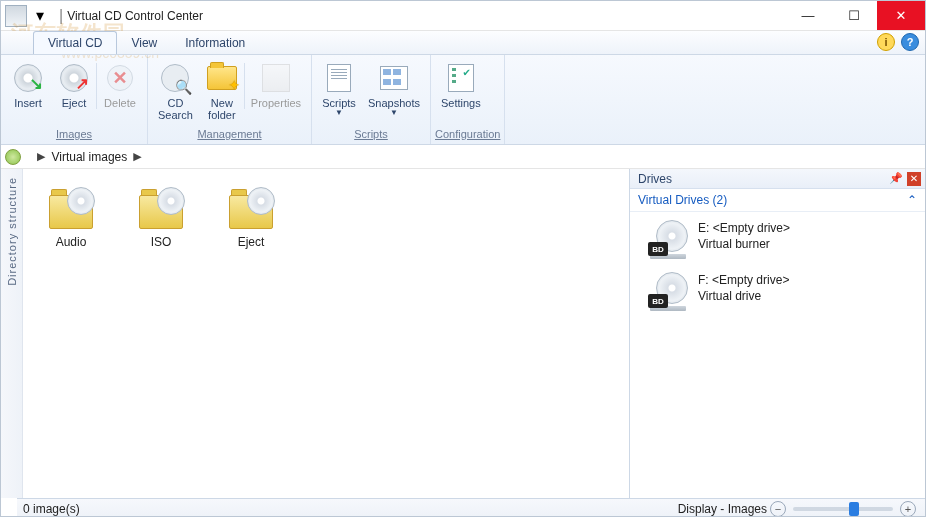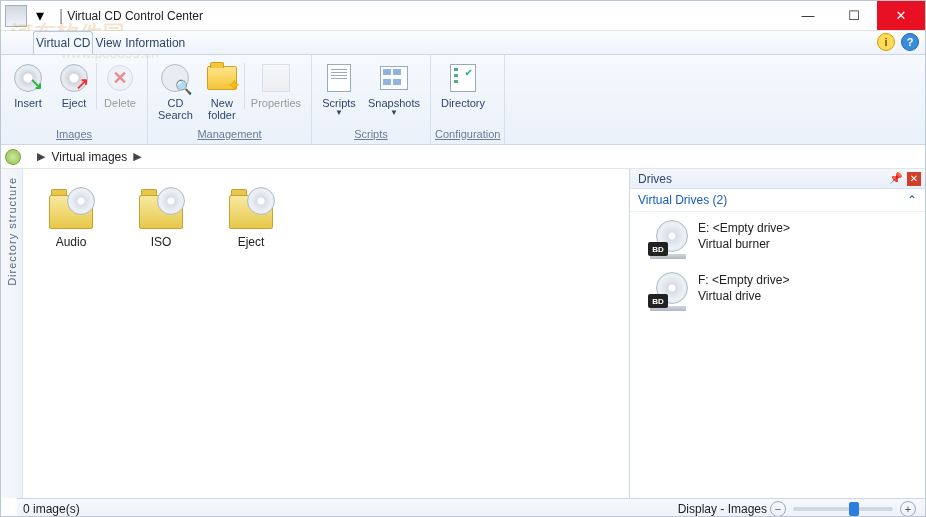--- a/index.html
+++ b/index.html
@@ -10,21 +10,21 @@
 .titlebar .sys-icon { width: 22px; height: 22px; margin: 0 4px; background: linear-gradient(#d0d8e0,#f0f4f8); border: 1px solid #a0b0c0; }
 .titlebar .qat { width: 18px; height: 18px; margin-right: 6px; display: flex; align-items: center; justify-content: center; }
 .titlebar .separator { color: #888; margin: 0 4px; }
 .titlebar .title { font-size: 12px; color: #222; }
 .titlebar .win-btns { margin-left: auto; display: flex; height: 100%; }
 .titlebar .win-btn { width: 46px; display: flex; align-items: center; justify-content: center; font-size: 13px; color: #222; }
 .titlebar .win-btn.close { background: #e81123; color: #fff; width: 48px; }
 
 
 .tabrow { height: 24px; background: linear-gradient(#fcfdff,#eef3fa); display: flex; align-items: center; padding-left: 32px; border-bottom: 1px solid #cdd8e6; position: relative; }
-.tabrow .tab { font-size: 12px; color: #2e466b; padding: 3px 2px; height: 100%; display: flex; align-items: center; }
+.tabrow .tab { font-size: 12px; color: #2e466b; padding: 3px 14px; height: 100%; display: flex; align-items: center; }
 .tabrow .tab.active { background: #f5f9ff; border: 1px solid #b8c8dd; border-bottom: none; border-radius: 3px 3px 0 0; }
 .tabrow .help-grp { position: absolute; right: 6px; top: 2px; display: flex; gap: 6px; }
 .tabrow .hicon { width: 18px; height: 18px; border-radius: 50%; display: flex; align-items: center; justify-content: center; font-size: 11px; font-weight: bold; }
 .tabrow .hicon.i { background: #ffd95a; color: #7a5200; border: 1px solid #d0a000; }
 .tabrow .hicon.q { background: #3a8dde; color: #fff; border: 1px solid #2068b0; }
 
 
 .ribbon { height: 90px; background: linear-gradient(#f6f9fe,#eaf1fa); border-bottom: 1px solid #cdd8e6; display: flex; }
 .rgroup { display: flex; flex-direction: column; padding: 2px 4px; border-right: 1px solid #d6e0ee; }
 .rgroup .btns { display: flex; flex: 1; }
@@ -208,21 +208,21 @@
     </div>
     <div class="glabel">Scripts</div>
   </div>
 
   <div class="rgroup">
     <div class="btns">
       <div class="rbtn">
         <div class="ricon">
             <div class="ic-settings"></div>
           </div>
-        <div class="lbl">Directory</div>
+        <div class="lbl">Settings</div>
       </div>
     </div>
     <div class="glabel">Configuration</div>
   </div>
 </div>
 
 <div class="crumbrow">
   <div class="globe"></div>
   <span class="chev">▶</span>
   <span class="crumb">Virtual images</span>

